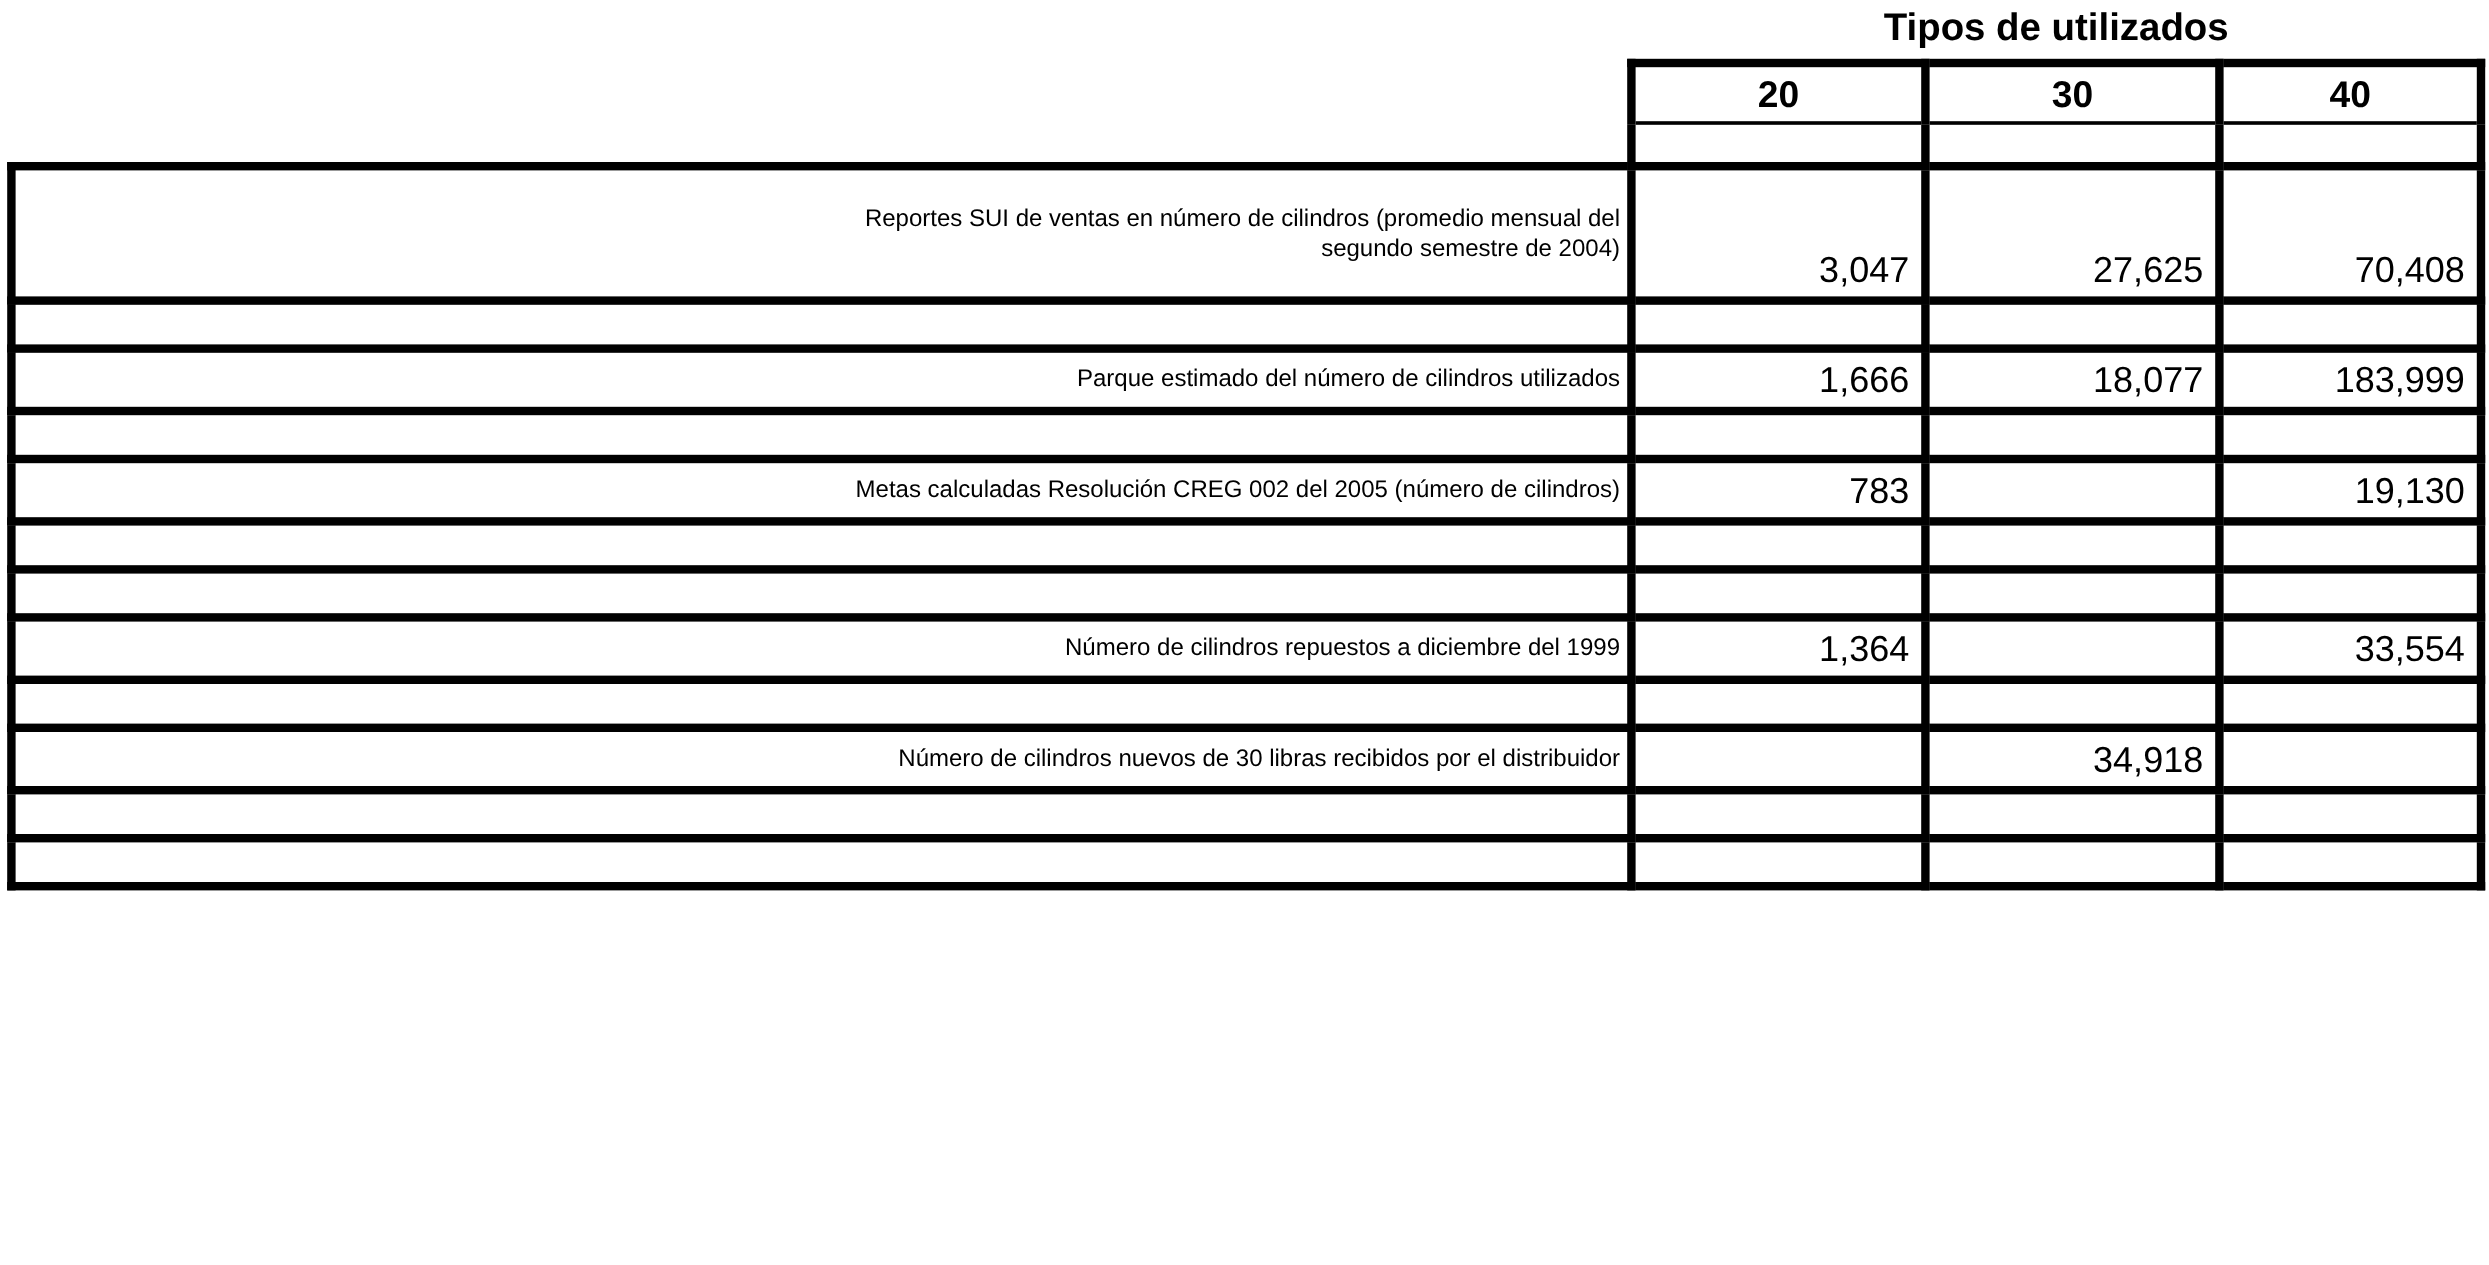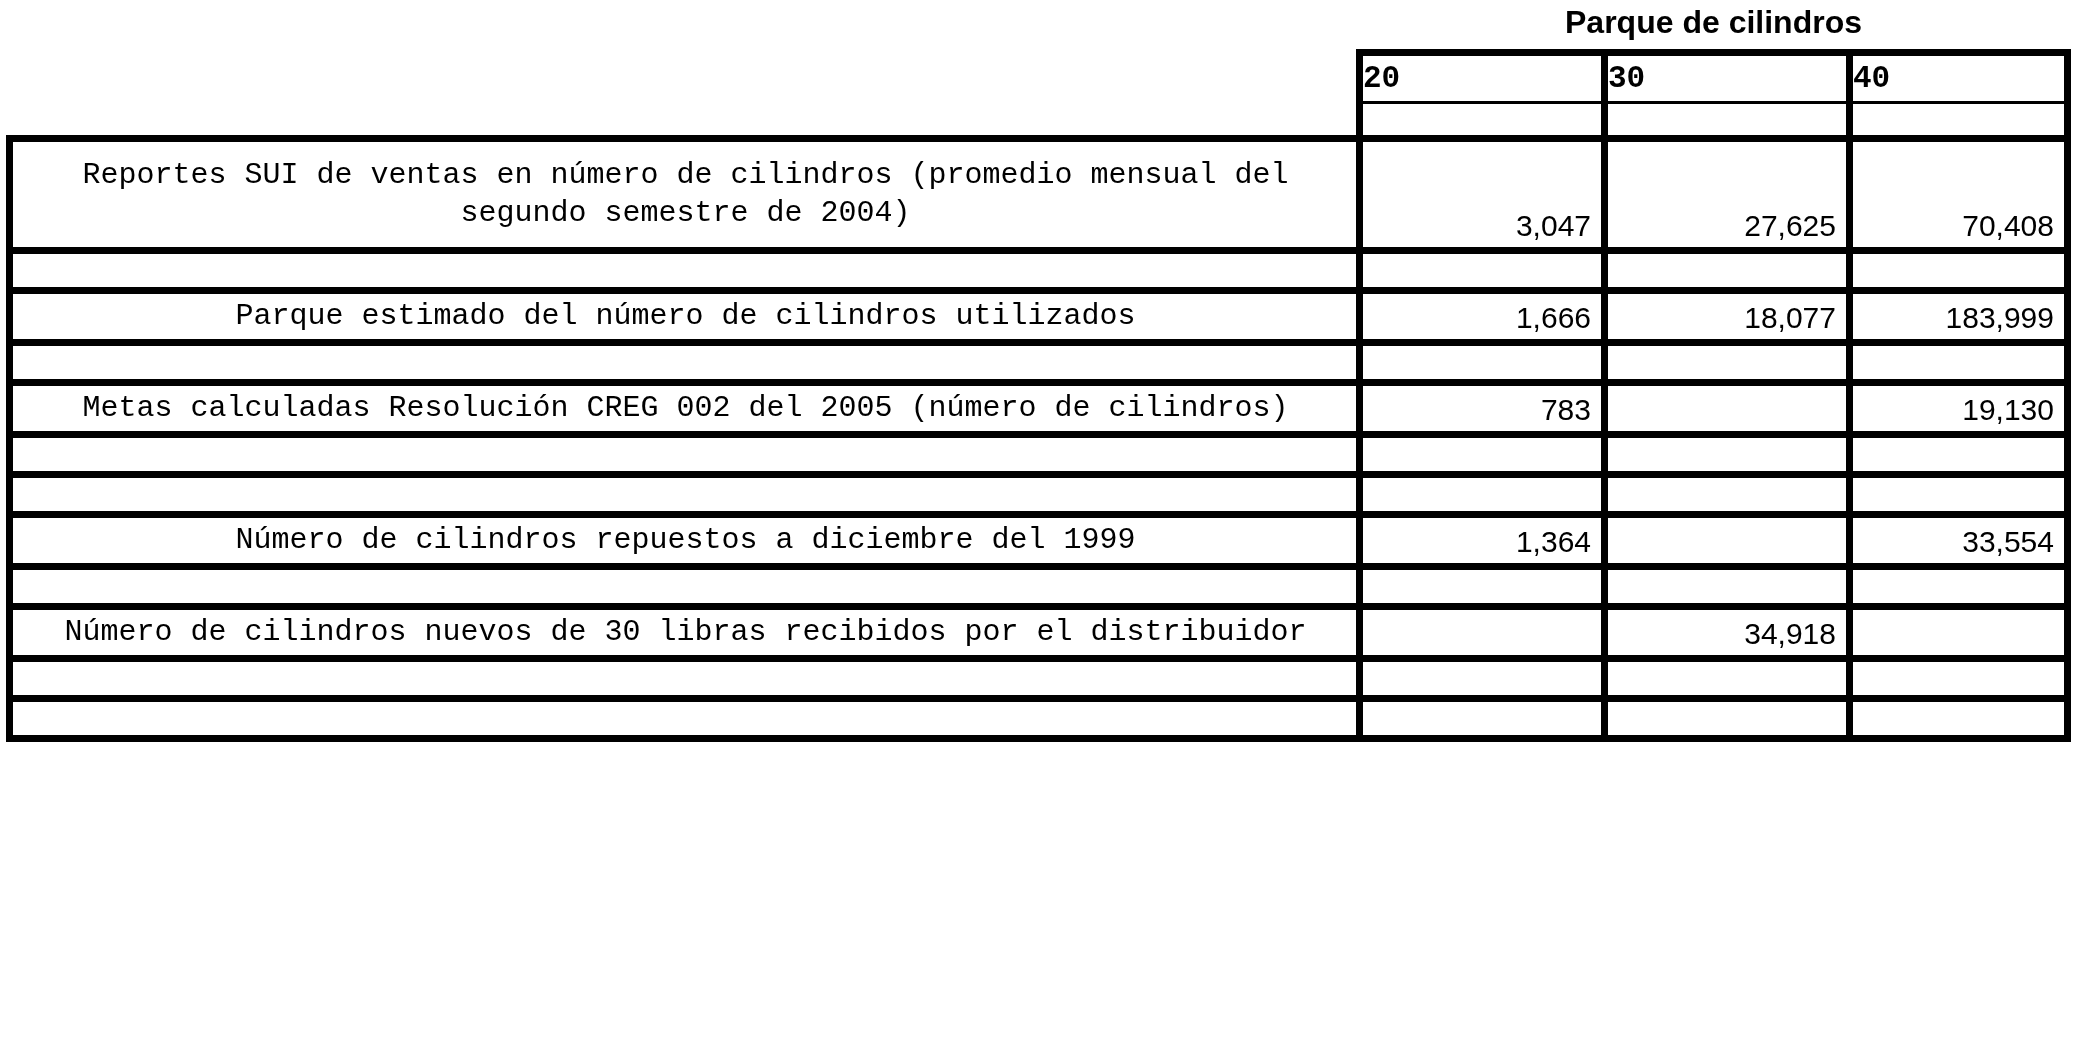--- a/index.html
+++ b/index.html
@@ -27,46 +27,46 @@
   tr.row-tall{height:112px;}
   tr.row-std{height:52px;}
   tr.row-last{height:46px;}
   tr.spacer-row{height:40px;}
 
   td.title{
     font-weight:bold;font-size:32px;text-align:center;
     vertical-align:bottom;padding-bottom:8px;
   }
   td.hd{
-    font-weight:bold;font-size:31px;text-align:left;vertical-align:middle;font-family:Liberation Mono, monospace;
+    font-weight:bold;font-size:31px;text-align:center;vertical-align:middle;
   }
   td.lbl{
-    font-size:30px;text-align:center;vertical-align:middle;
-    padding:2px 6px 2px 8px;line-height:1.25;white-space:pre-line;font-family:Liberation Mono, monospace;
+    font-size:20px;text-align:right;vertical-align:middle;
+    padding:2px 6px 2px 8px;line-height:1.25;white-space:pre-line;
   }
   td.val{
     font-size:30px;text-align:right;vertical-align:bottom;
     padding:0 10px 4px 0;line-height:1.15;
   }
 </style>
 </head>
 <body>
 
 <table class="cyl">
   <colgroup>
     <col style="width:1350px">
     <col style="width:245px">
     <col style="width:245px">
     <col style="width:218px">
   </colgroup>
 
   <tbody>
       <tr class="title-row">
     <td class="nb"></td>
-    <td class="nb title" colspan="3">Parque de cilindros</td>
+    <td class="nb title" colspan="3">Tipos de utilizados</td>
   </tr>
 
   <tr class="head-row">
     <td class="nb"></td>
     <td class="b hd">20</td>
     <td class="b hd">30</td>
     <td class="b hd">40</td>
   </tr>
 
   <tr class="thin-row">

